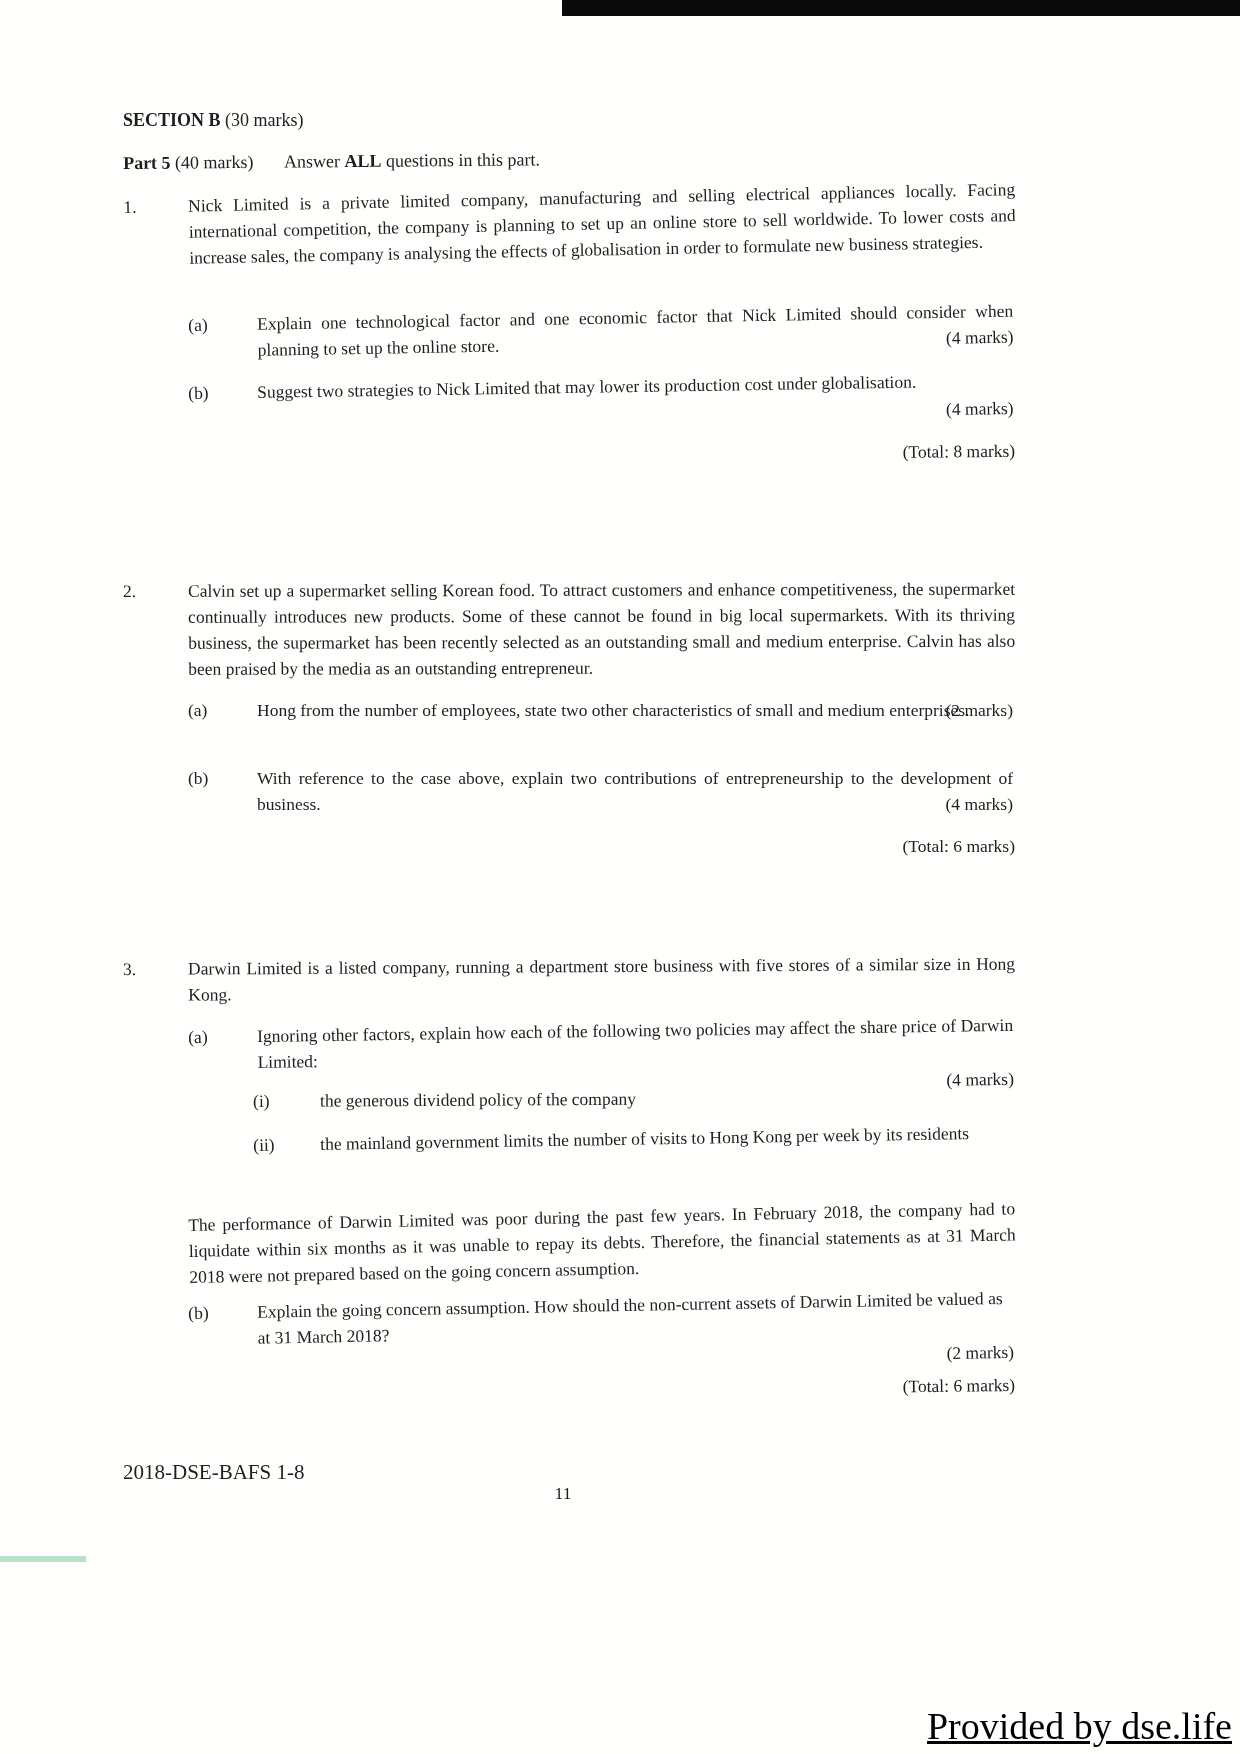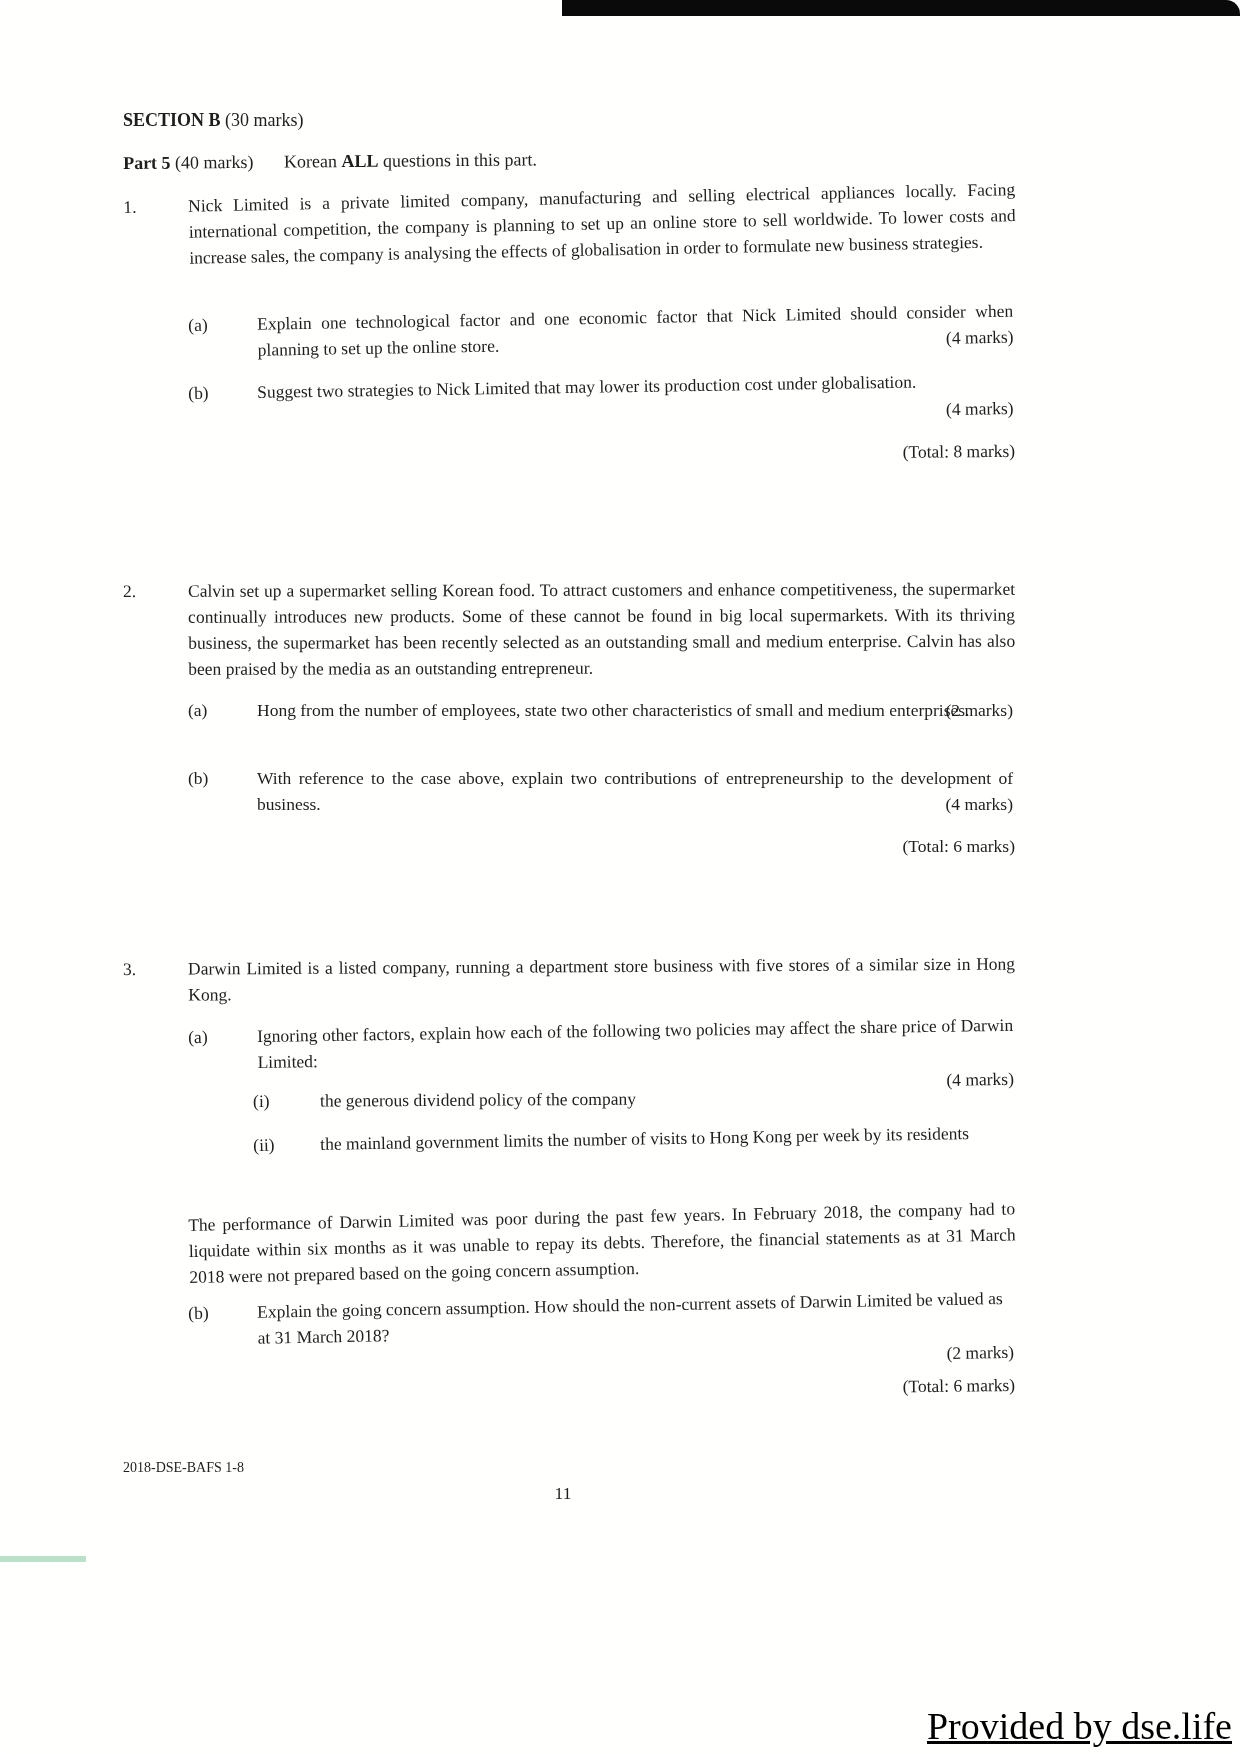--- a/index.html
+++ b/index.html
@@ -7,21 +7,20 @@
   body {
     font-family: "Liberation Serif", "DejaVu Serif", serif;
     color: #1e1e1e;
   }
   .page {
     position: relative;
     width: 1240px;
     height: 1754px;
     background: #fffffe;
     overflow: hidden;
-    border-radius: 14px;
   }
   .txt { font-size: 17.5px; line-height: 26px; }
   .b { font-weight: bold; }
   .just { text-align: justify; }
   .block { position: absolute; }
   .row { display: flex; align-items: flex-start; }
   .qnum { flex: 0 0 65px; }
   .qbody { width: 827px; }
   .plabel { flex: 0 0 69px; }
   .ptext { width: 756px; position: relative; }
@@ -34,21 +33,21 @@
     position: absolute; top: 0; left: 562; left: 562px;
     width: 678px; height: 16px; background: #0a0a0a;
   }
   .scan-green {
     position: absolute; top: 1556px; left: 0; width: 86px; height: 6px;
     background: #a8d8bc; opacity: .8;
   }
   .section-heading { font-size: 18px; }
   .part-heading { font-size: 18px; }
   .instr { margin-left: 26px; }
-  .footer-code { font-size: 14px; }
+  .footer-code { font-size: 21px; }
   .page-number { width: 1110px; text-align: center; font-size: 17.5px; }
   .watermark {
     position: absolute; right: 8px; bottom: 6px;
     font-size: 38px; color: #000000;
     text-decoration: underline;
     font-family: "Liberation Serif", "DejaVu Serif", serif;
     cursor: pointer;
   }
 </style>
 </head>
@@ -60,21 +59,21 @@
   <div class="scan-green"></div>
 
   <div class="block section-heading" style="top:110px; left:123px;">
     <span class="b">SECTION B</span>
     <span>(30 marks)</span>
   </div>
 
   <div class="block part-heading" style="top:153px; left:123px; transform:rotate(-0.5deg); transform-origin:0 0;">
     <span class="b">Part 5</span>
     <span>(40 marks)</span>
-    <span class="instr"><span>Korean </span><span class="b">ALL</span><span> questions in this part.</span></span>
+    <span class="instr"><span>Answer </span><span class="b">ALL</span><span> questions in this part.</span></span>
   </div>
 
   <div class="block row txt" style="top:194px; left:123px; width:892px; transform:rotate(-1.15deg); transform-origin:0 0;">
     <div class="qnum">1.</div>
     <div class="qbody just">Nick Limited is a private limited company, manufacturing and selling electrical appliances locally.  Facing international competition, the company is planning to set up an online store to sell worldwide.  To lower costs and increase sales, the company is analysing the effects of globalisation in order to formulate new business strategies.</div>
   </div>
 
   <div class="block row txt" style="top:312px; left:188px; width:825px; transform:rotate(-1.0deg); transform-origin:0 0;">
     <div class="plabel">(a)</div>
     <div class="ptext just">

